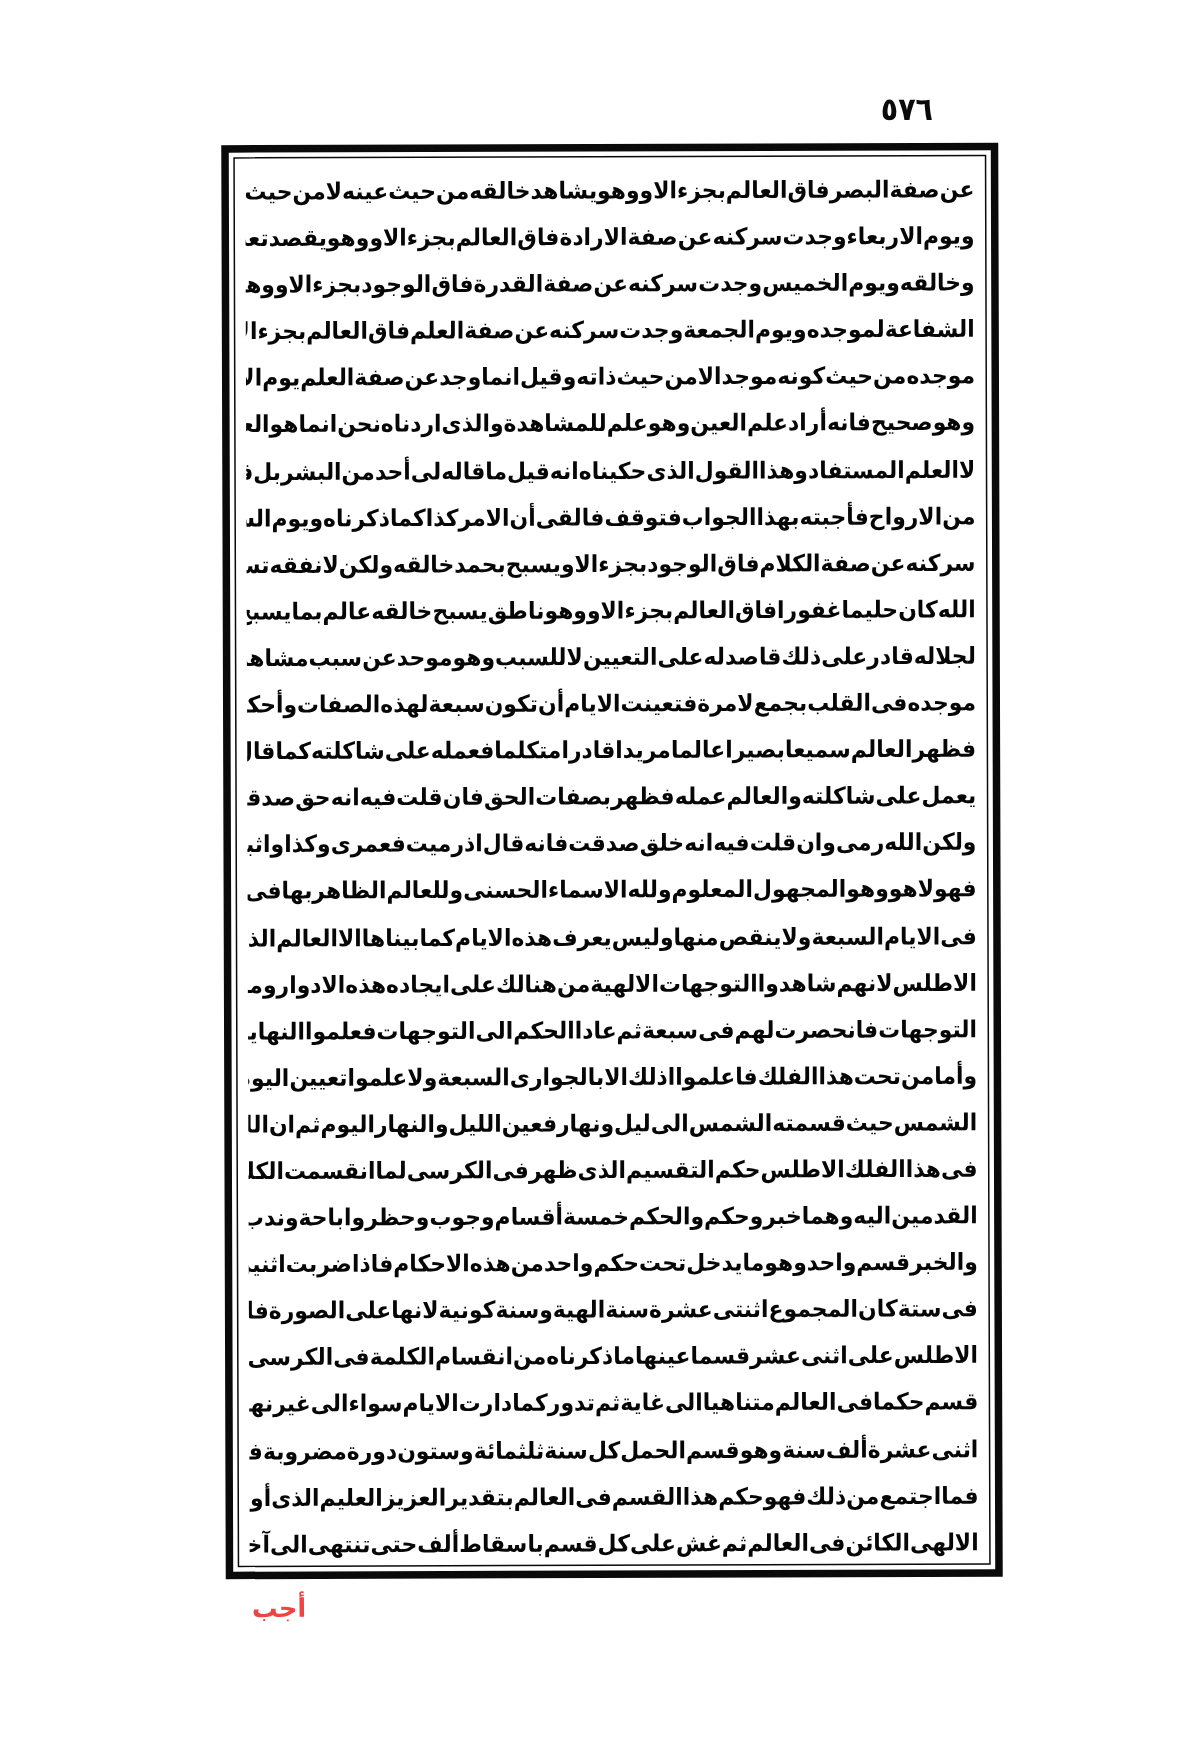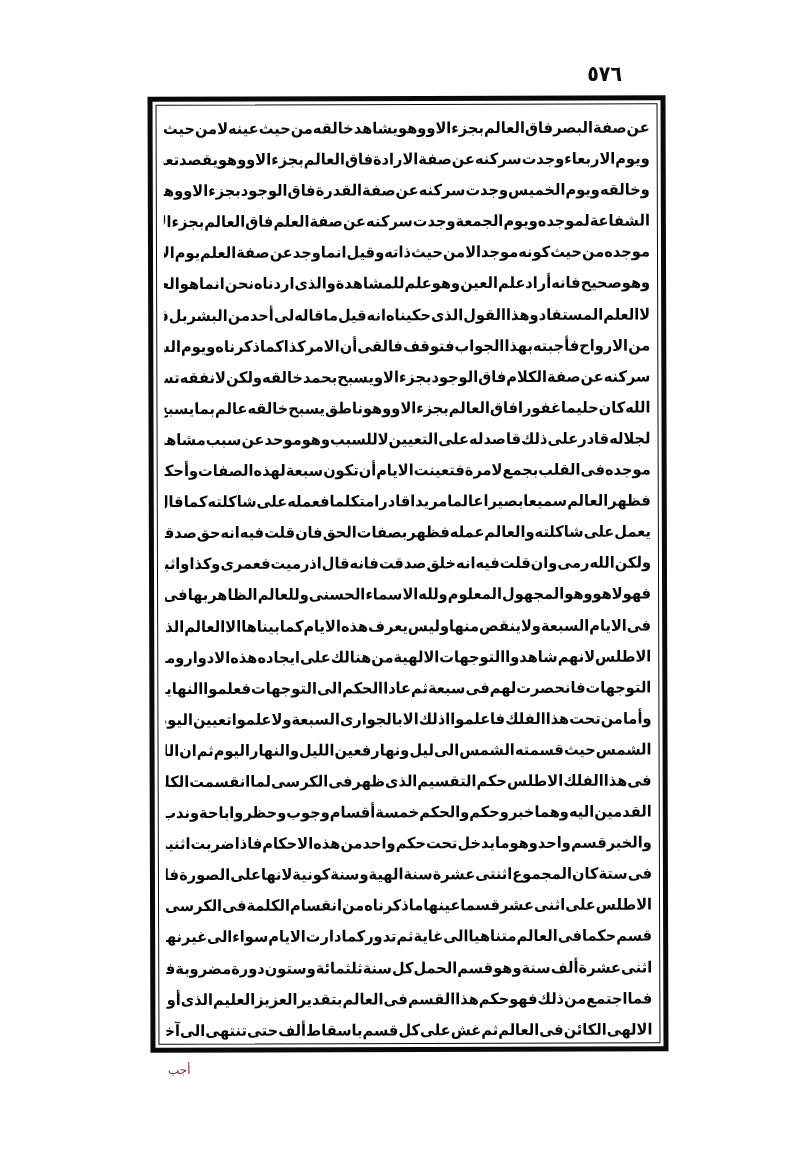--- a/index.html
+++ b/index.html
@@ -100,23 +100,23 @@
     font-style: normal;
   }
 
   
   .catchword {
     position: absolute;
     left: 168px;
     top: 1063px;
     direction: rtl;
     font-family: "DejaVu Sans", sans-serif;
-    font-size: 12px;
-    font-weight: 400;
-    color: #7f1d1d;
+    font-size: 17px;
+    font-weight: 700;
+    color: #ef4444;
     white-space: nowrap;
     transform: rotate(-0.6deg);
   }
 </style>
 </head>
 <body>
 
 <div class="page">
 
   <div class="folio">٥٧٦</div>

